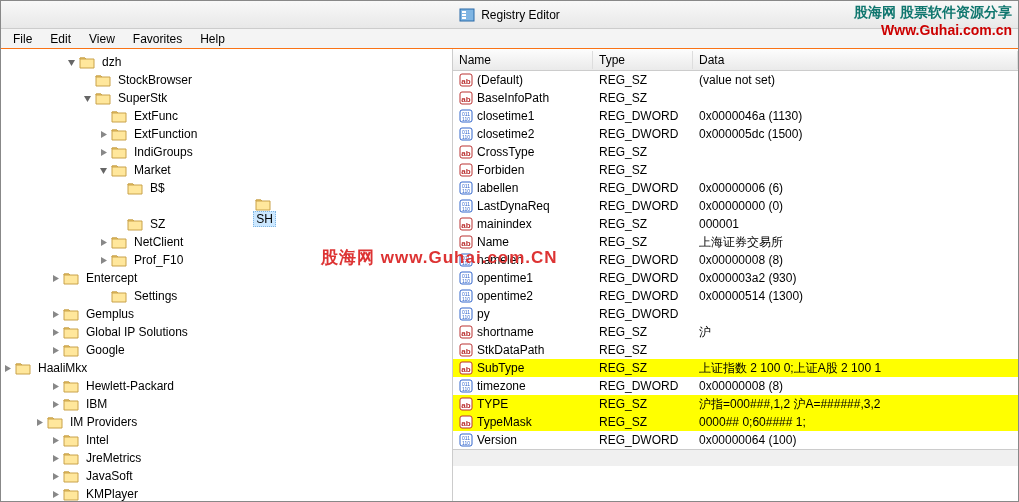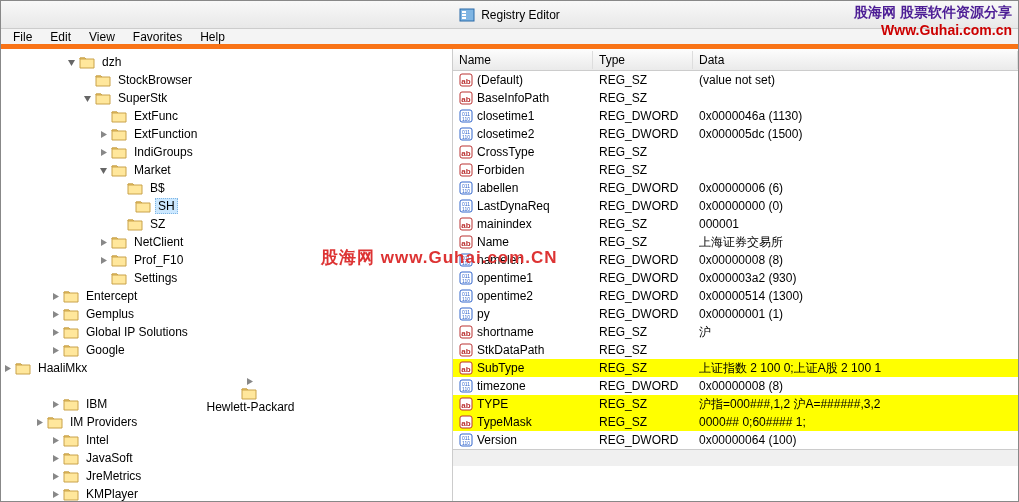--- a/index.html
+++ b/index.html
@@ -1,19 +1,19 @@
 <!DOCTYPE html>
 <html><head>
 <meta charset="utf-8">
 <style>
 * { margin: 0; padding: 0; box-sizing: border-box; }
 body { font-family: "Segoe UI", Tahoma, sans-serif; font-size: 12px; background: #fff; width: 1019px; height: 502px; overflow: hidden; position: relative; border: 1px solid #888; }
 .title-bar { height: 28px; background: linear-gradient(#f8f8f8, #e8e8e8); border-bottom: 1px solid #ccc; display: flex; align-items: center; padding: 0 6px; justify-content: center; }
 .title-bar .app-icon { width: 16px; height: 16px; margin-right: 6px; }
-.menu-bar { height: 20px; background: #f4f4f4; border-bottom: 5px solid #f97316; display: flex; align-items: center; padding: 0 4px; gap: 2px; }
+.menu-bar { height: 20px; background: #f4f4f4; border-bottom: 1px solid #f97316; display: flex; align-items: center; padding: 0 4px; gap: 2px; }
 .menu-item { padding: 2px 8px; cursor: default; }
 .content { display: flex; height: calc(100% - 48px); }
 .tree-pane { width: 452px; border-right: 1px solid #ccc; overflow: auto; padding: 4px 0; }
 .list-pane { flex: 1; overflow: auto; position: relative; }
 .list-header { display: flex; background: linear-gradient(#fdfdfd, #eaeaea); border-bottom: 1px solid #ccc; position: sticky; top: 0; height: 22px; align-items: center; }
 .col { padding: 2px 6px; border-right: 1px solid #ddd; font-weight: normal; }
 .col-name { width: 140px; }
 .col-type { width: 100px; }
 .col-data { flex: 1; }
 .list-body .row { display: flex; height: 18px; align-items: center; }
@@ -23,21 +23,21 @@
 .row .cell-type { width: 100px; }
 .row .cell-data { flex: 1; }
 .val-icon { width: 14px; height: 14px; flex-shrink: 0; }
 .tree-node { display: flex; align-items: center; height: 18px; white-space: nowrap; }
 .tree-node.selected .tree-label { background: #cce8ff; border: 1px dotted #7fb5e3; padding: 0 2px; }
 .tree-label { padding: 0 3px; }
 .expander { width: 12px; height: 12px; display: inline-flex; align-items: center; justify-content: center; margin-right: 2px; cursor: default; }
 .expander svg { width: 9px; height: 9px; }
 .folder-icon { width: 16px; height: 14px; margin-right: 4px; flex-shrink: 0; }
 .watermark { position: absolute; top: 0; right: 0; pointer-events: none; text-align: right; padding: 2px 6px; font-weight: bold; font-size: 14px; line-height: 18px; }
-.watermark .line1 { color: #4c1d95; }
+.watermark .line1 { color: #0f766e; }
 .watermark .line2 { color: #c00; }
 .watermark-center { position: absolute; left: 320px; top: 245px; color: #d33; font-size: 17px; font-weight: bold; pointer-events: none; letter-spacing: 1px; }
 .hscroll { height: 17px; background: #f0f0f0; border-top: 1px solid #ccc; }
 </style>
 </head>
 <body>
 
 <div class="title-bar">
   <svg class="app-icon" viewBox="0 0 16 16">
       <rect x="1" y="2" width="14" height="12" fill="#7fb5e3" stroke="#2a6aa8"></rect>
@@ -135,21 +135,21 @@
         <span class="tree-label">Market</span>
       </div>
       <div class="tree-node" style="padding-left: 112px;">
         <span class="expander"></span>
         <svg class="folder-icon" viewBox="0 0 16 14">
           <path d="M1 3 L1 13 L15 13 L15 4 L7 4 L6 3 Z" fill="#ffe79c" stroke="#c9a24a"></path>
           <path d="M1 3 L6 3 L7 4 L1 4 Z" fill="#ffd76a" stroke="#c9a24a"></path>
         </svg>
         <span class="tree-label">B$</span>
       </div>
-      <div class="tree-node selected" style="padding-left: 120px;">
+      <div class="tree-node selected" style="padding-left: 76px; flex-direction: column;">
         <span class="expander"></span>
         <svg class="folder-icon" viewBox="0 0 16 14">
           <path d="M1 3 L1 13 L15 13 L15 4 L7 4 L6 3 Z" fill="#ffe79c" stroke="#c9a24a"></path>
           <path d="M1 3 L6 3 L7 4 L1 4 Z" fill="#ffd76a" stroke="#c9a24a"></path>
         </svg>
         <span class="tree-label">SH</span>
       </div>
       <div class="tree-node" style="padding-left: 112px;">
         <span class="expander"></span>
         <svg class="folder-icon" viewBox="0 0 16 14">
@@ -175,50 +175,50 @@
           <svg viewBox="0 0 9 9">
             <path d="M2 1 L8 4.5 L2 8 Z" fill="#888"></path>
           </svg>
         </span>
         <svg class="folder-icon" viewBox="0 0 16 14">
           <path d="M1 3 L1 13 L15 13 L15 4 L7 4 L6 3 Z" fill="#ffe79c" stroke="#c9a24a"></path>
           <path d="M1 3 L6 3 L7 4 L1 4 Z" fill="#ffd76a" stroke="#c9a24a"></path>
         </svg>
         <span class="tree-label">Prof_F10</span>
       </div>
+      <div class="tree-node" style="padding-left: 48px;">
+        <span class="expander">
+          <svg viewBox="0 0 9 9">
+            <path d="M2 1 L8 4.5 L2 8 Z" fill="#888"></path>
+          </svg>
+        </span>
+        <svg class="folder-icon" viewBox="0 0 16 14">
+          <path d="M1 3 L1 13 L15 13 L15 4 L7 4 L6 3 Z" fill="#ffe79c" stroke="#c9a24a"></path>
+          <path d="M1 3 L6 3 L7 4 L1 4 Z" fill="#ffd76a" stroke="#c9a24a"></path>
+        </svg>
+        <span class="tree-label">Entercept</span>
+      </div>
       <div class="tree-node" style="padding-left: 96px;">
         <span class="expander"></span>
         <svg class="folder-icon" viewBox="0 0 16 14">
           <path d="M1 3 L1 13 L15 13 L15 4 L7 4 L6 3 Z" fill="#ffe79c" stroke="#c9a24a"></path>
           <path d="M1 3 L6 3 L7 4 L1 4 Z" fill="#ffd76a" stroke="#c9a24a"></path>
         </svg>
         <span class="tree-label">Settings</span>
       </div>
       <div class="tree-node" style="padding-left: 48px;">
         <span class="expander">
           <svg viewBox="0 0 9 9">
             <path d="M2 1 L8 4.5 L2 8 Z" fill="#888"></path>
           </svg>
         </span>
         <svg class="folder-icon" viewBox="0 0 16 14">
           <path d="M1 3 L1 13 L15 13 L15 4 L7 4 L6 3 Z" fill="#ffe79c" stroke="#c9a24a"></path>
           <path d="M1 3 L6 3 L7 4 L1 4 Z" fill="#ffd76a" stroke="#c9a24a"></path>
         </svg>
-        <span class="tree-label">Entercept</span>
-      </div>
-      <div class="tree-node" style="padding-left: 48px;">
-        <span class="expander">
-          <svg viewBox="0 0 9 9">
-            <path d="M2 1 L8 4.5 L2 8 Z" fill="#888"></path>
-          </svg>
-        </span>
-        <svg class="folder-icon" viewBox="0 0 16 14">
-          <path d="M1 3 L1 13 L15 13 L15 4 L7 4 L6 3 Z" fill="#ffe79c" stroke="#c9a24a"></path>
-          <path d="M1 3 L6 3 L7 4 L1 4 Z" fill="#ffd76a" stroke="#c9a24a"></path>
-        </svg>
         <span class="tree-label">Gemplus</span>
       </div>
       <div class="tree-node" style="padding-left: 48px;">
         <span class="expander">
           <svg viewBox="0 0 9 9">
             <path d="M2 1 L8 4.5 L2 8 Z" fill="#888"></path>
           </svg>
         </span>
         <svg class="folder-icon" viewBox="0 0 16 14">
           <path d="M1 3 L1 13 L15 13 L15 4 L7 4 L6 3 Z" fill="#ffe79c" stroke="#c9a24a"></path>
@@ -243,21 +243,21 @@
           <svg viewBox="0 0 9 9">
             <path d="M2 1 L8 4.5 L2 8 Z" fill="#888"></path>
           </svg>
         </span>
         <svg class="folder-icon" viewBox="0 0 16 14">
           <path d="M1 3 L1 13 L15 13 L15 4 L7 4 L6 3 Z" fill="#ffe79c" stroke="#c9a24a"></path>
           <path d="M1 3 L6 3 L7 4 L1 4 Z" fill="#ffd76a" stroke="#c9a24a"></path>
         </svg>
         <span class="tree-label">HaaliMkx</span>
       </div>
-      <div class="tree-node" style="padding-left: 48px; flex-direction: column;">
+      <div class="tree-node" style="padding-left: 48px;">
         <span class="expander">
           <svg viewBox="0 0 9 9">
             <path d="M2 1 L8 4.5 L2 8 Z" fill="#888"></path>
           </svg>
         </span>
         <svg class="folder-icon" viewBox="0 0 16 14">
           <path d="M1 3 L1 13 L15 13 L15 4 L7 4 L6 3 Z" fill="#ffe79c" stroke="#c9a24a"></path>
           <path d="M1 3 L6 3 L7 4 L1 4 Z" fill="#ffd76a" stroke="#c9a24a"></path>
         </svg>
         <span class="tree-label">Hewlett-Packard</span>
@@ -301,33 +301,33 @@
       <div class="tree-node" style="padding-left: 48px;">
         <span class="expander">
           <svg viewBox="0 0 9 9">
             <path d="M2 1 L8 4.5 L2 8 Z" fill="#888"></path>
           </svg>
         </span>
         <svg class="folder-icon" viewBox="0 0 16 14">
           <path d="M1 3 L1 13 L15 13 L15 4 L7 4 L6 3 Z" fill="#ffe79c" stroke="#c9a24a"></path>
           <path d="M1 3 L6 3 L7 4 L1 4 Z" fill="#ffd76a" stroke="#c9a24a"></path>
         </svg>
+        <span class="tree-label">JreMetrics</span>
+      </div>
+      <div class="tree-node" style="padding-left: 48px;">
+        <span class="expander">
+          <svg viewBox="0 0 9 9">
+            <path d="M2 1 L8 4.5 L2 8 Z" fill="#888"></path>
+          </svg>
+        </span>
+        <svg class="folder-icon" viewBox="0 0 16 14">
+          <path d="M1 3 L1 13 L15 13 L15 4 L7 4 L6 3 Z" fill="#ffe79c" stroke="#c9a24a"></path>
+          <path d="M1 3 L6 3 L7 4 L1 4 Z" fill="#ffd76a" stroke="#c9a24a"></path>
+        </svg>
         <span class="tree-label">JavaSoft</span>
-      </div>
-      <div class="tree-node" style="padding-left: 48px;">
-        <span class="expander">
-          <svg viewBox="0 0 9 9">
-            <path d="M2 1 L8 4.5 L2 8 Z" fill="#888"></path>
-          </svg>
-        </span>
-        <svg class="folder-icon" viewBox="0 0 16 14">
-          <path d="M1 3 L1 13 L15 13 L15 4 L7 4 L6 3 Z" fill="#ffe79c" stroke="#c9a24a"></path>
-          <path d="M1 3 L6 3 L7 4 L1 4 Z" fill="#ffd76a" stroke="#c9a24a"></path>
-        </svg>
-        <span class="tree-label">JreMetrics</span>
       </div>
       <div class="tree-node" style="padding-left: 48px;">
         <span class="expander">
           <svg viewBox="0 0 9 9">
             <path d="M2 1 L8 4.5 L2 8 Z" fill="#888"></path>
           </svg>
         </span>
         <svg class="folder-icon" viewBox="0 0 16 14">
           <path d="M1 3 L1 13 L15 13 L15 4 L7 4 L6 3 Z" fill="#ffe79c" stroke="#c9a24a"></path>
           <path d="M1 3 L6 3 L7 4 L1 4 Z" fill="#ffd76a" stroke="#c9a24a"></path>
@@ -495,21 +495,20 @@
         <div class="row">
           <div class="cell cell-name">
             <svg class="val-icon" viewBox="0 0 14 14">
               <rect x="1" y="1" width="12" height="12" rx="2" fill="#fff" stroke="#36c"></rect>
               <text x="7" y="7" font-size="5" text-anchor="middle" fill="#36c">011</text>
               <text x="7" y="12" font-size="5" text-anchor="middle" fill="#36c">110</text>
             </svg>
             <span>py</span>
           </div>
           <div class="cell cell-type">REG_DWORD</div>
-          <div class="cell cell-data">0x00000001 (1)</div>
         </div>
         <div class="row">
           <div class="cell cell-name">
             <svg class="val-icon" viewBox="0 0 14 14">
               <rect x="1" y="1" width="12" height="12" rx="2" fill="#fff" stroke="#b33"></rect>
               <text x="7" y="11" font-size="8" text-anchor="middle" fill="#b33" font-weight="bold">ab</text>
             </svg>
             <span>shortname</span>
           </div>
           <div class="cell cell-type">REG_SZ</div>

